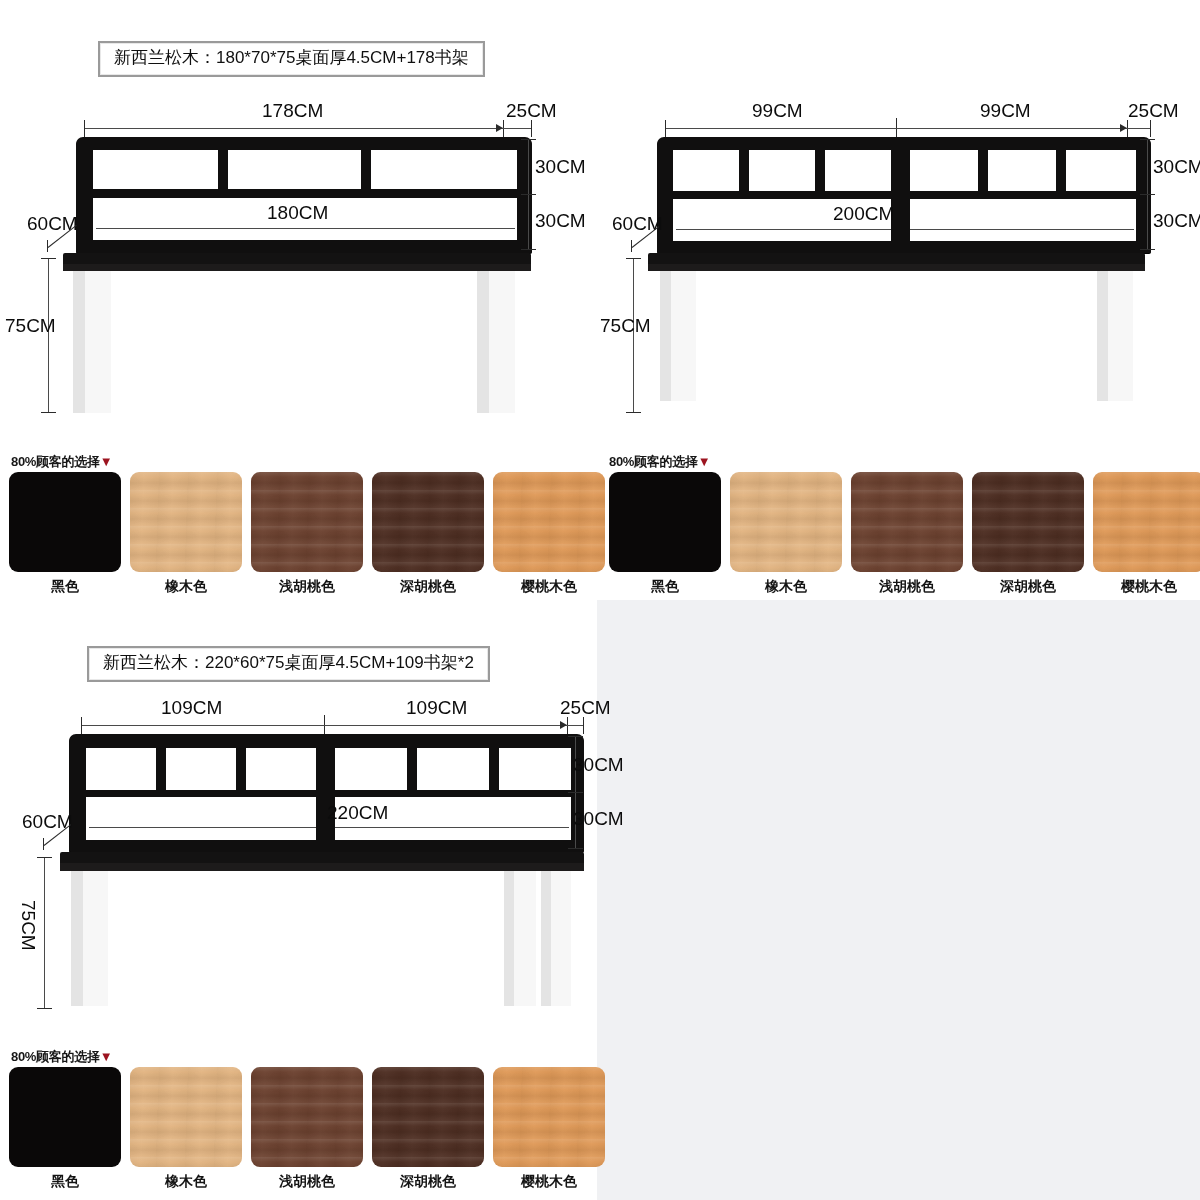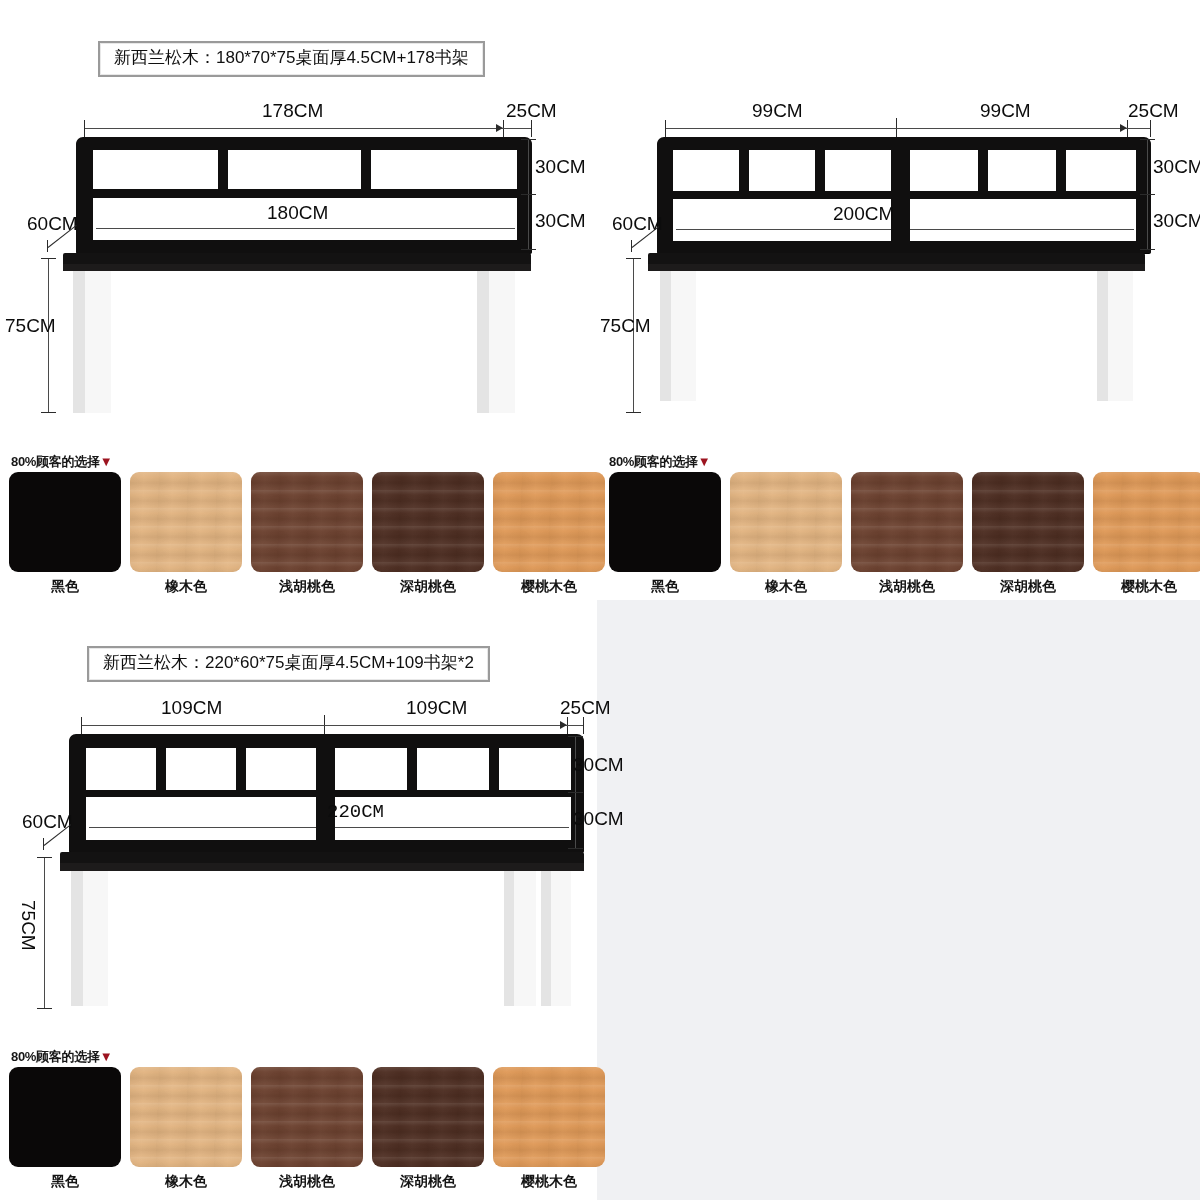--- a/index.html
+++ b/index.html
@@ -349,21 +349,21 @@
       <div class="cell" style="left:142px;top:148px;width:70px;height:42px;"></div>
       <div class="cell" style="left:222px;top:148px;width:70px;height:42px;"></div>
 
       <div class="cell" style="left:311px;top:148px;width:72px;height:42px;"></div>
       <div class="cell" style="left:393px;top:148px;width:72px;height:42px;"></div>
       <div class="cell" style="left:475px;top:148px;width:72px;height:42px;"></div>
 
       <div class="cell" style="left:62px;top:197px;width:230px;height:43px;"></div>
       <div class="cell" style="left:311px;top:197px;width:236px;height:43px;"></div>
 
-      <div class="dimlabel" style="left:303px;top:203px;font-family:Liberation Mono, monospace;">220CM</div>
+      <div class="dimlabel" style="left:303px;top:203px;">220CM</div>
       <div class="hline" style="left:65px;top:227px;width:227px;"></div>
       <div class="hline" style="left:311px;top:227px;width:234px;"></div>
 
       <div class="vline" style="left:551px;top:136px;height:112px;"></div>
       <div class="tick-h" style="left:544px;top:136px;width:15px;"></div>
       <div class="tick-h" style="left:544px;top:192px;width:15px;"></div>
       <div class="tick-h" style="left:544px;top:248px;width:15px;"></div>
       <div class="dimlabel" style="left:549px;top:155px;">30CM</div>
       <div class="dimlabel" style="left:549px;top:209px;">30CM</div>
 

